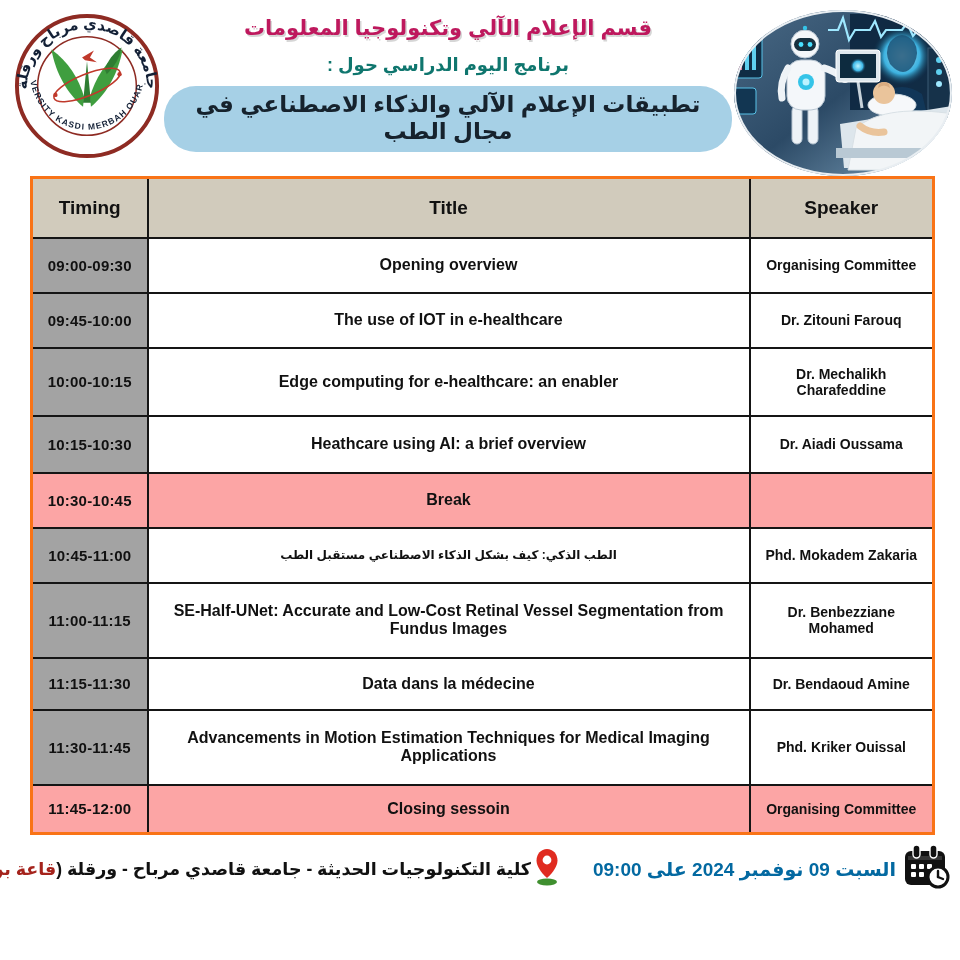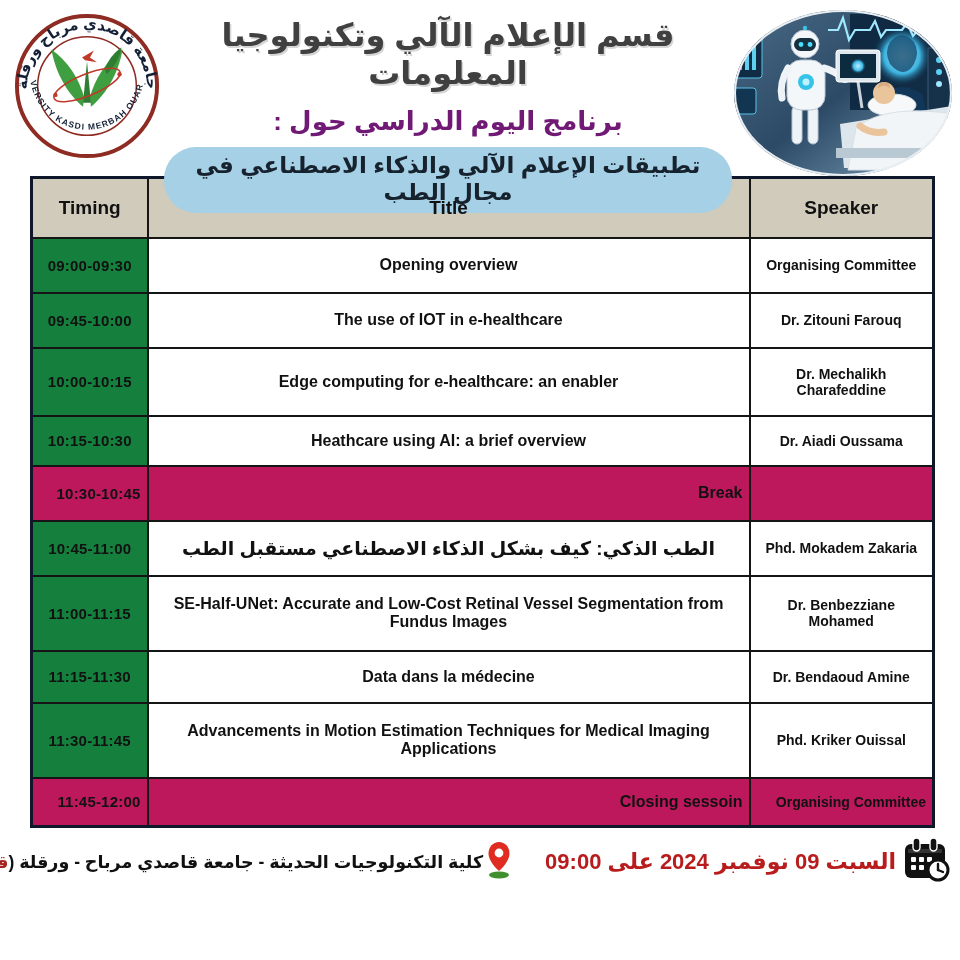--- a/index.html
+++ b/index.html
@@ -3,45 +3,45 @@
 <meta charset="utf-8">
 <style>
   * { margin:0; padding:0; box-sizing:border-box; }
   body { font-family: "Liberation Sans", "DejaVu Sans", sans-serif; background:#ffffff; }
   .page { position:relative; width:960px; height:960px; background:#ffffff; overflow:hidden; }
 
   
   .header { display:flex; align-items:flex-start; height:174px; padding:6px 4px 0 6px; }
   .logo-wrap { width:158px; flex:0 0 158px; padding-top:6px; padding-left:6px; }
   .head-center { flex:1 1 auto; text-align:center; direction:rtl; padding-top:10px; }
-  .dept-line { color:#404040; font-size:32px; font-weight:bold; text-shadow:1.5px 1.5px 0 #d6d6d6; letter-spacing:0.5px; }
-  .prog-line { color:#701a75; font-size:26px; font-weight:bold; margin-top:14px; }
+  .dept-line { color:#be185d; font-size:21px; font-weight:bold; text-shadow:1.5px 1.5px 0 #d6d6d6; letter-spacing:0.5px; }
+  .prog-line { color:#0f766e; font-size:18px; font-weight:bold; margin-top:14px; }
   .topic-pill { display:inline-block; margin-top:10px; background:#a6d0e6; color:#16222d;
                 font-size:23px; font-weight:bold; padding:5px 16px 7px 16px; border-radius:32px; }
   .illu-wrap { width:224px; flex:0 0 224px; padding-top:2px; }
 
   
   .sched { border-collapse:collapse; table-layout:fixed; width:902px; margin-left:30px; margin-top:2px;
-           border:3px solid #0f172a; }
+           border:3px solid #f97316; }
   .sched th, .sched td { border:2px solid #151515; text-align:center; vertical-align:middle;
                          padding:2px 6px; color:#111111; }
   .sched th { background:#d1cbbc; font-size:19px; font-weight:bold; }
   .col-time { width:116px; }
   .col-title { width:602px; }
   .col-spk { width:184px; }
-  td.c-time { background:#15803d; font-size:15px; font-weight:bold; letter-spacing:0.2px; }
+  td.c-time { background:#a3a3a3; font-size:15px; font-weight:bold; letter-spacing:0.2px; }
   td.c-title { font-size:16px; font-weight:bold; }
   td.c-spk { font-size:14px; font-weight:bold; }
-  tr.hl td { background:#be185d;text-align:right; }
-  tr.ar td.c-title { font-size:19px; }
+  tr.hl td { background:#fca5a5; }
+  tr.ar td.c-title { font-size:12px; }
 
   
   .footer { direction:rtl; display:flex; align-items:center; margin-top:9px; padding:0 8px 0 14px; }
   .cal-icon { flex:0 0 auto; margin-right:2px; }
-  .date-text { font-size:22px; font-weight:bold; color:#b91c1c; margin-right:6px; white-space:nowrap; }
+  .date-text { font-size:19px; font-weight:bold; color:#0369a1; margin-right:6px; white-space:nowrap; }
   .pin-icon { flex:0 0 auto; margin-right:34px; margin-left:4px; }
   .venue-text { font-size:17.5px; font-weight:bold; color:#111111; white-space:nowrap; }
   .venue-text .hall { color:#a5231c; }
 </style>
 </head>
 <body>
 
 <div class="page">
 
   <div class="header">
@@ -179,21 +179,21 @@
     <tr style="height:55px">
       <td class="c-time">09:45-10:00</td>
       <td class="c-title" dir="auto">The use of IOT in e-healthcare</td>
       <td class="c-spk">Dr. Zitouni Farouq</td>
     </tr>
     <tr style="height:68px">
       <td class="c-time">10:00-10:15</td>
       <td class="c-title" dir="auto">Edge computing for e-healthcare: an enabler</td>
       <td class="c-spk">Dr. Mechalikh Charafeddine</td>
     </tr>
-    <tr style="height:50px">
+    <tr style="height:57px">
       <td class="c-time">10:15-10:30</td>
       <td class="c-title" dir="auto">Heathcare using AI: a brief overview</td>
       <td class="c-spk">Dr. Aiadi Oussama</td>
     </tr>
     <tr class="hl" style="height:55px">
       <td class="c-time">10:30-10:45</td>
       <td class="c-title" dir="auto">Break</td>
       <td class="c-spk"></td>
     </tr>
     <tr class="ar" style="height:55px">

